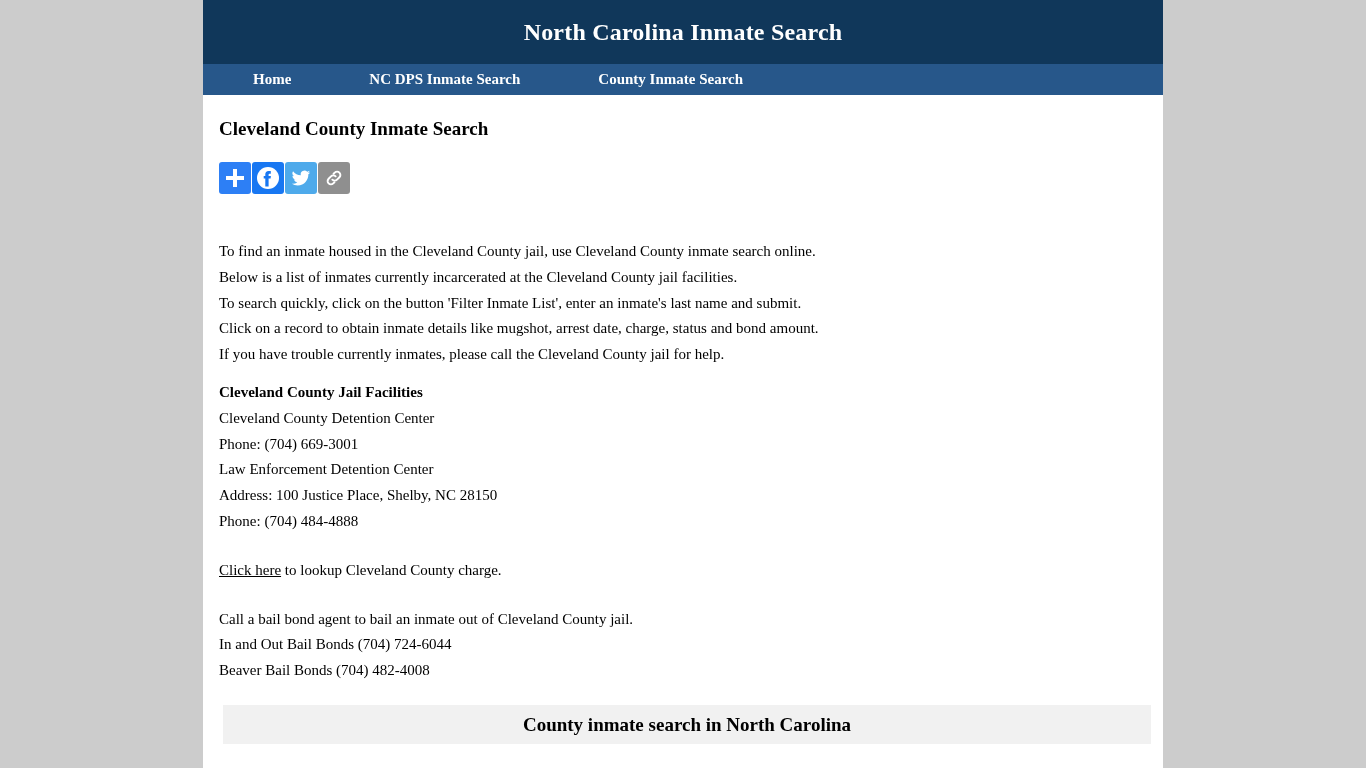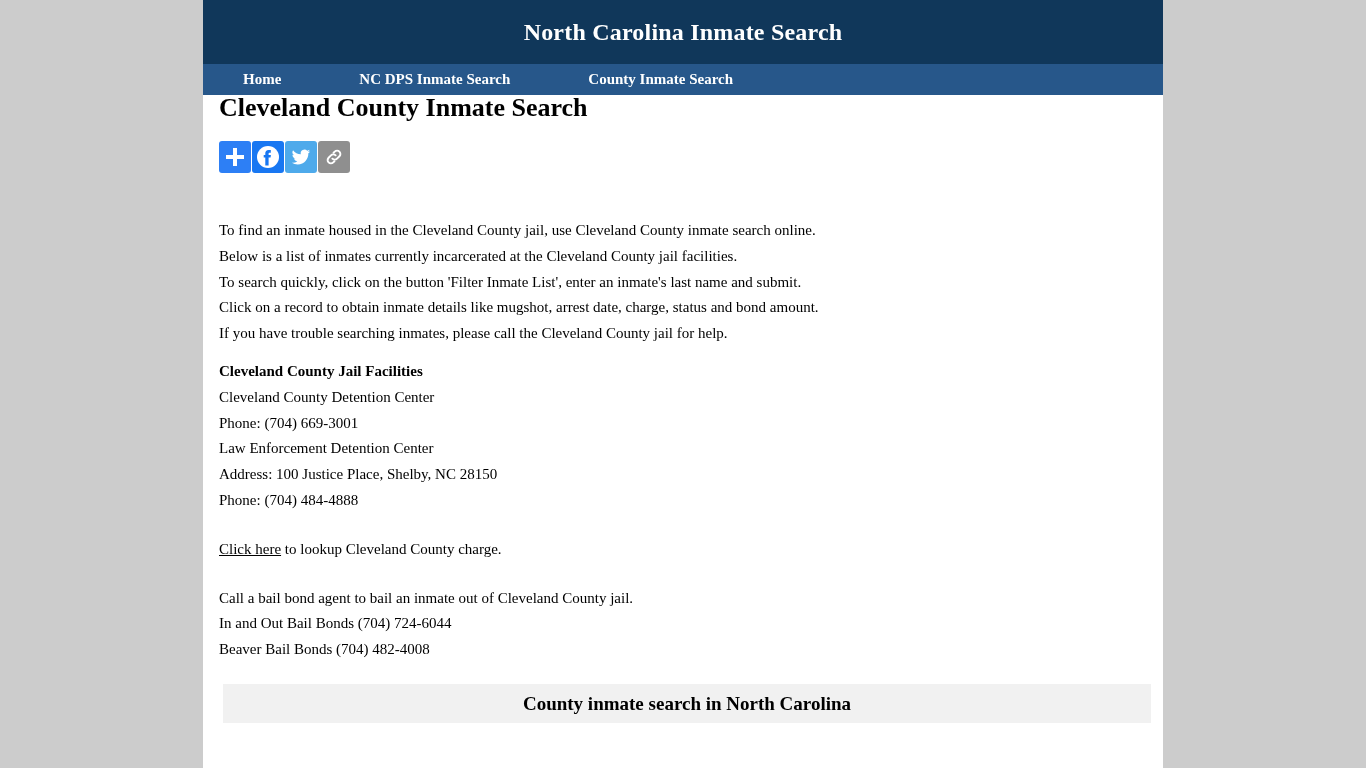--- a/index.html
+++ b/index.html
@@ -45,41 +45,42 @@
     letter-spacing: 0.2px;
     line-height: 1;
   }
 
   
   .site-nav {
     height: 31px;
     background: #27578a;
     display: flex;
     align-items: center;
-    padding-left: 40px;
+    padding-left: 50px;
   }
   .nav-item {
     color: #ffffff;
     font-size: 15px;
     font-weight: bold;
     font-family: "Liberation Serif", "DejaVu Serif", serif;
     text-decoration: none;
     line-height: 31px;
     white-space: nowrap;
   }
   .nav-item.n0 { margin-right: 78px; }
   .nav-item.n1 { margin-right: 78px; }
 
   
   .main {
     padding: 0 16px 0 16px;
   }
   .page-title {
     margin: 0;
-    font-size: 26px;
+    padding-top: 21px;
+    font-size: 19px;
     font-weight: bold;
     color: #000000;
     font-family: "Liberation Serif", "DejaVu Serif", serif;
     line-height: 26px;
   }
 
   
   .share-row {
     margin-top: 20px;
     display: flex;
@@ -194,21 +195,21 @@
             </g>
           </svg>
         </button>
       </div>
 
       <div class="body-text block-intro">
         <div>To find an inmate housed in the Cleveland County jail, use Cleveland County inmate search online.</div>
         <div>Below is a list of inmates currently incarcerated at the Cleveland County jail facilities.</div>
         <div>To search quickly, click on the button 'Filter Inmate List', enter an inmate's last name and submit.</div>
         <div>Click on a record to obtain inmate details like mugshot, arrest date, charge, status and bond amount.</div>
-        <div>If you have trouble searching inmates, please call the Cleveland County jail for help.</div>
+        <div>If you have trouble currently inmates, please call the Cleveland County jail for help.</div>
       </div>
 
       <div class="body-text block-facilities">
         <div class="facilities-heading">Cleveland County Jail Facilities</div>
         <div>Cleveland County Detention Center</div>
         <div>Phone: (704) 669-3001</div>
         <div>Law Enforcement Detention Center</div>
         <div>Address: 100 Justice Place, Shelby, NC 28150</div>
         <div>Phone: (704) 484-4888</div>
       </div>

